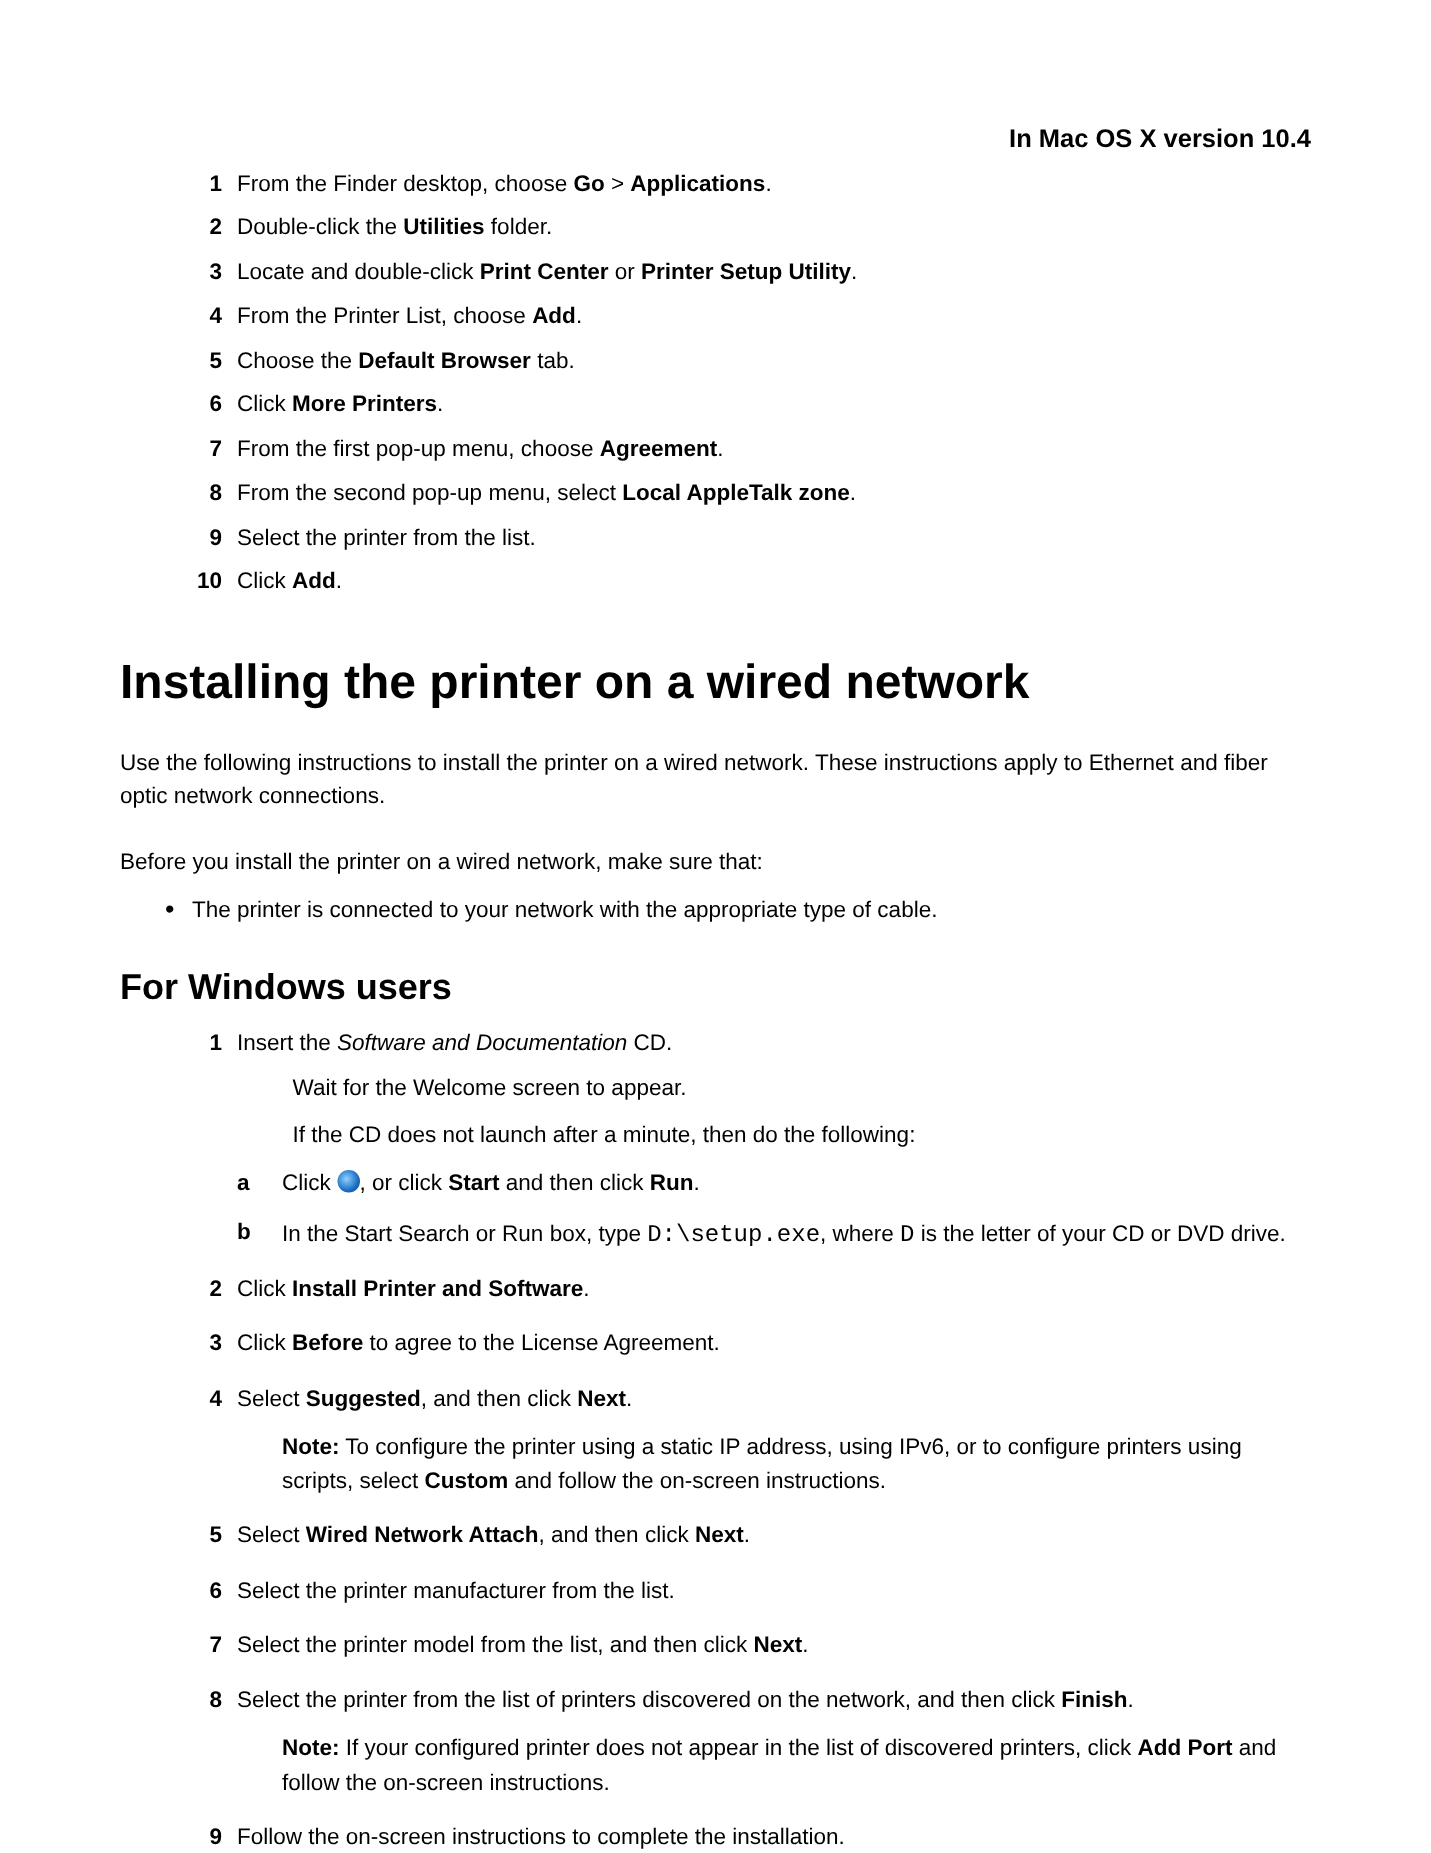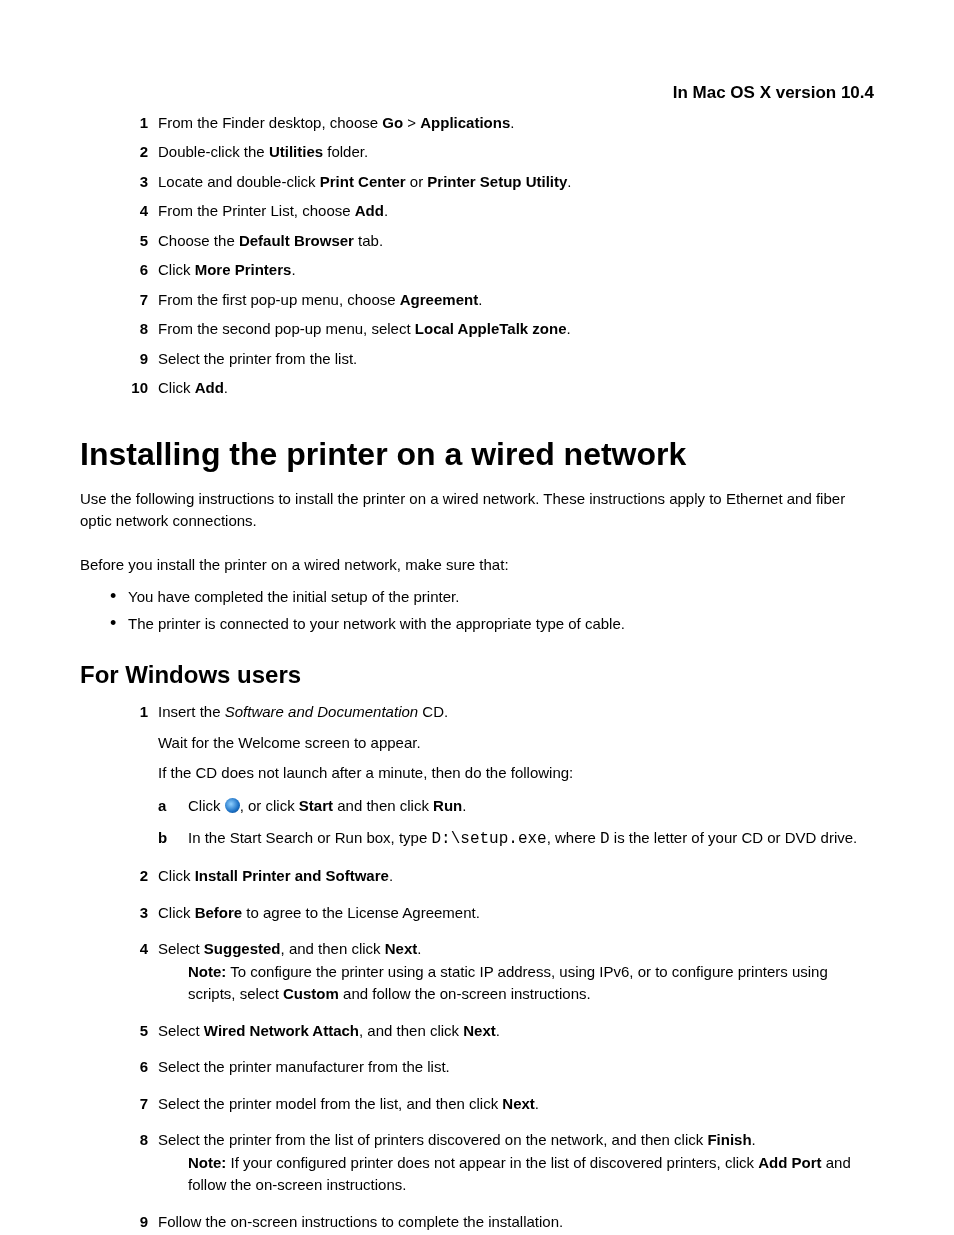--- a/index.html
+++ b/index.html
@@ -18,21 +18,21 @@
     font-size: 17px;
     margin-bottom: 6px;
     padding-left: 50px;
     text-align: right;
   }
   .h1 {
     font-family: "Trebuchet MS", "Lucida Grande", Arial, sans-serif;
     font-weight: bold;
     font-size: 32px;
     margin-top: 30px;
-    margin-bottom: 10px;
+    margin-bottom: 20px;
   }
   .h2 {
     font-family: "Trebuchet MS", "Lucida Grande", Arial, sans-serif;
     font-weight: bold;
     font-size: 24px;
     margin-top: 22px;
     margin-bottom: 8px;
   }
   .para {
     margin-bottom: 10px;
@@ -89,26 +89,28 @@
   }
   ul.bullets > li::before {
     content: "•";
     position: absolute;
     left: 0;
     top: 0;
     font-size: 18px;
     line-height: 1.2;
   }
   .note {
+    margin-top: 10px;
     margin-bottom: 4px;
     padding-left: 30px;
   }
   .subpara {
     margin-top: 8px;
     margin-bottom: 8px;
+    margin-left: 37px;
   }
   b { font-weight: bold; }
   i { font-style: italic; }
   .mono { font-family: "Courier New", monospace; font-size: 16px; }
   .winicon {
     display: inline-block;
     width: 15px;
     height: 15px;
     vertical-align: -2px;
     border-radius: 50%;
@@ -129,21 +131,20 @@
     <li><span class="num">7</span>From the first pop-up menu, choose <b>Agreement</b>.</li>
     <li><span class="num">8</span>From the second pop-up menu, select <b>Local AppleTalk zone</b>.</li>
     <li><span class="num">9</span>Select the printer from the list.</li>
     <li><span class="num">10</span>Click <b>Add</b>.</li>
   </ol>
 
 <div class="h1">Installing the printer on a wired network</div>
 <p class="para">Use the following instructions to install the printer on a wired network. These instructions apply to Ethernet and fiber optic network connections.</p>
 <p class="para-spaced">Before you install the printer on a wired network, make sure that:</p>
 <ul class="bullets" id="install-bullets">
-    <li>You have completed the initial setup of the printer.</li>
     <li>The printer is connected to your network with the appropriate type of cable.</li>
   </ul>
 
 <div class="h2">For Windows users</div>
 <ol class="numlist wide" id="win-steps">
     <li>
       <span class="num">1</span>
       <div>Insert the <i>Software and Documentation</i> CD.</div>
       <div class="subpara">Wait for the Welcome screen to appear.</div>
       <div class="subpara">If the CD does not launch after a minute, then do the following:</div>

